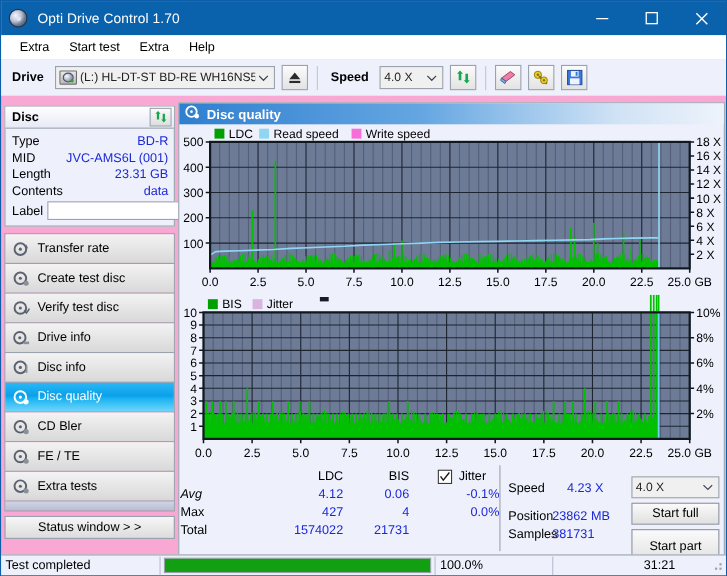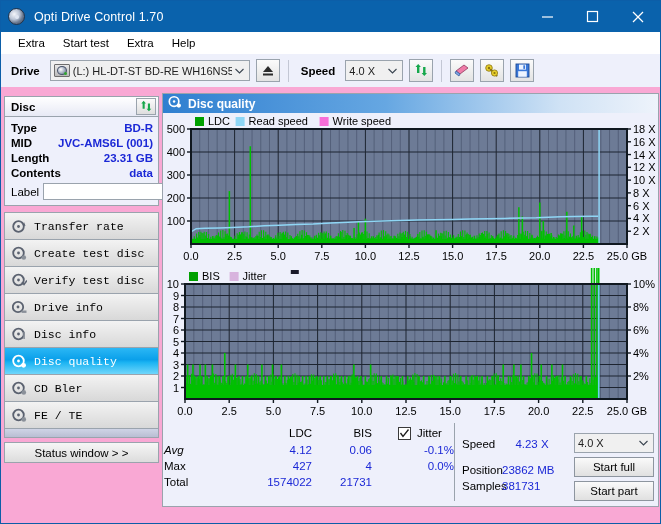--- a/index.html
+++ b/index.html
@@ -135,21 +135,21 @@
     font-weight: bold; font-size: 11.5px;
   }
   .disc-head .hbtn {
     margin-left: auto; margin-right: 2px;
     width: 20px; height: 17px;
     background: linear-gradient(#fafafa, #dedede);
     border: 1px solid #9aa3ad;
     display:flex; align-items:center; justify-content:center;
   }
   .disc-rows { padding: 3px 5px 4px 6px; }
-  .drow { display: flex; align-items: center; height: 15px; font-size: 11.5px; font-weight: bold; }
+  .drow { display: flex; align-items: flex-end; height: 15px; font-size: 11.5px; }
   .drow .k { color: #000; }
   .drow .v { margin-left: auto; color: #1b28d6; }
   .label-row { display: flex; align-items: center; margin-top: 2px; gap: 4px; }
   .label-row .k { font-size: 11.5px; }
   .label-input {
     flex: 1; height: 17px;
     background: #ffffff; border: 1px solid #9aa3ad;
     font-size: 11px; color: #000; padding: 0 2px;
   }
   .cd-btn {
@@ -162,21 +162,20 @@
   
   .nav { margin-top: 6px; border: 1px solid #9aa3ad; border-bottom: none; }
   .nav-item {
     height: 27px;
     display: flex; align-items: center;
     padding-left: 7px;
     background: linear-gradient(#f3f3f3, #d8d8d8);
     border-bottom: 1px solid #9aa3ad;
     font-size: 11.5px; color: #000;
     gap: 7px;
-    font-family: Liberation Mono, monospace;
   }
   .nav-item.selected {
     background: linear-gradient(#2bb7f5, #0aa0ea 45%, #1ab3f2 55%, #6fd6fb);
     color: #ffffff;
   }
   .nav-item .nico { width: 15px; height: 15px; flex: 0 0 auto; }
   .nav-spacer {
     height: 9px;
     background: linear-gradient(#cfd4e6, #b9bed3);
     border-bottom: 1px solid #9aa3ad;
@@ -455,20 +454,30 @@
       </div>
       <div class="nav-item">
         <span class="nico">
           <svg width="15" height="15" viewBox="0 0 15 15">
               <circle cx="6.5" cy="7" r="5.3" fill="none" stroke="#5b6270" stroke-width="1.8"></circle>
               <circle cx="6.5" cy="7" r="1.4" fill="#5b6270"></circle>
               <circle cx="11.8" cy="11.4" r="2.3" fill="#8a9099"></circle>
             </svg>
         </span>
         <span>FE / TE</span>
+      </div>
+      <div class="nav-item">
+        <span class="nico">
+          <svg width="15" height="15" viewBox="0 0 15 15">
+              <circle cx="6.5" cy="7" r="5.3" fill="none" stroke="#5b6270" stroke-width="1.8"></circle>
+              <circle cx="6.5" cy="7" r="1.4" fill="#5b6270"></circle>
+              <circle cx="11.8" cy="11.4" r="2.3" fill="#8a9099"></circle>
+            </svg>
+        </span>
+        <span>Extra tests</span>
       </div>
       <div class="nav-spacer"></div>
     </div>
     <div class="status-btn">Status window &gt; &gt;</div>
   </div>
 
   <div class="right">
     <div class="panel-head">
       <span>
         <svg width="14" height="14" viewBox="0 0 15 15">
@@ -1869,17 +1878,33 @@
 
     <div class="combo" style="position:absolute; left:412px; top:8px; width:80px; height:20px;">
       <span class="cbo-text">4.0 X</span>
       <span class="chev">
         <svg width="9" height="6" viewBox="0 0 9 6">
             <path d="M0.5 1 L4.5 5 L8.5 1" fill="none" stroke="#3a4450" stroke-width="1.1"></path>
           </svg>
       </span>
     </div>
     <div class="btn" style="left:412px; top:32px; width:80px; height:20px;">Start full</div>
-    <div class="btn" style="left:412px; top:56px; width:80px; height:20px;">Start part</div>
+    <div class="btn" style="left:412px; top:56px; width:80px; height:32px;">Start part</div>
   </div>
 
+  <div class="statusbar">
+    <div class="sb-cell" style="width:144px;">Test completed</div>
+    <div class="sb-sep"></div>
+    <div class="progress-outer">
+      <div class="progress-inner" id="progress-fill" style="width: 100%;"></div>
+    </div>
+    <div class="sb-sep"></div>
+    <div class="sb-cell" style="width:106px;">100.0%</div>
+    <div class="sb-sep"></div>
+    <div class="sb-cell" style="width:115px; justify-content:flex-end;">31:21</div>
+    <div class="grip">
+      <i style="left:8px;top:8px"></i>
+        <i style="left:4px;top:8px"></i>
+        <i style="left:8px;top:4px"></i>
+    </div>
+  </div>
 
 </div>
 
 </body></html>

